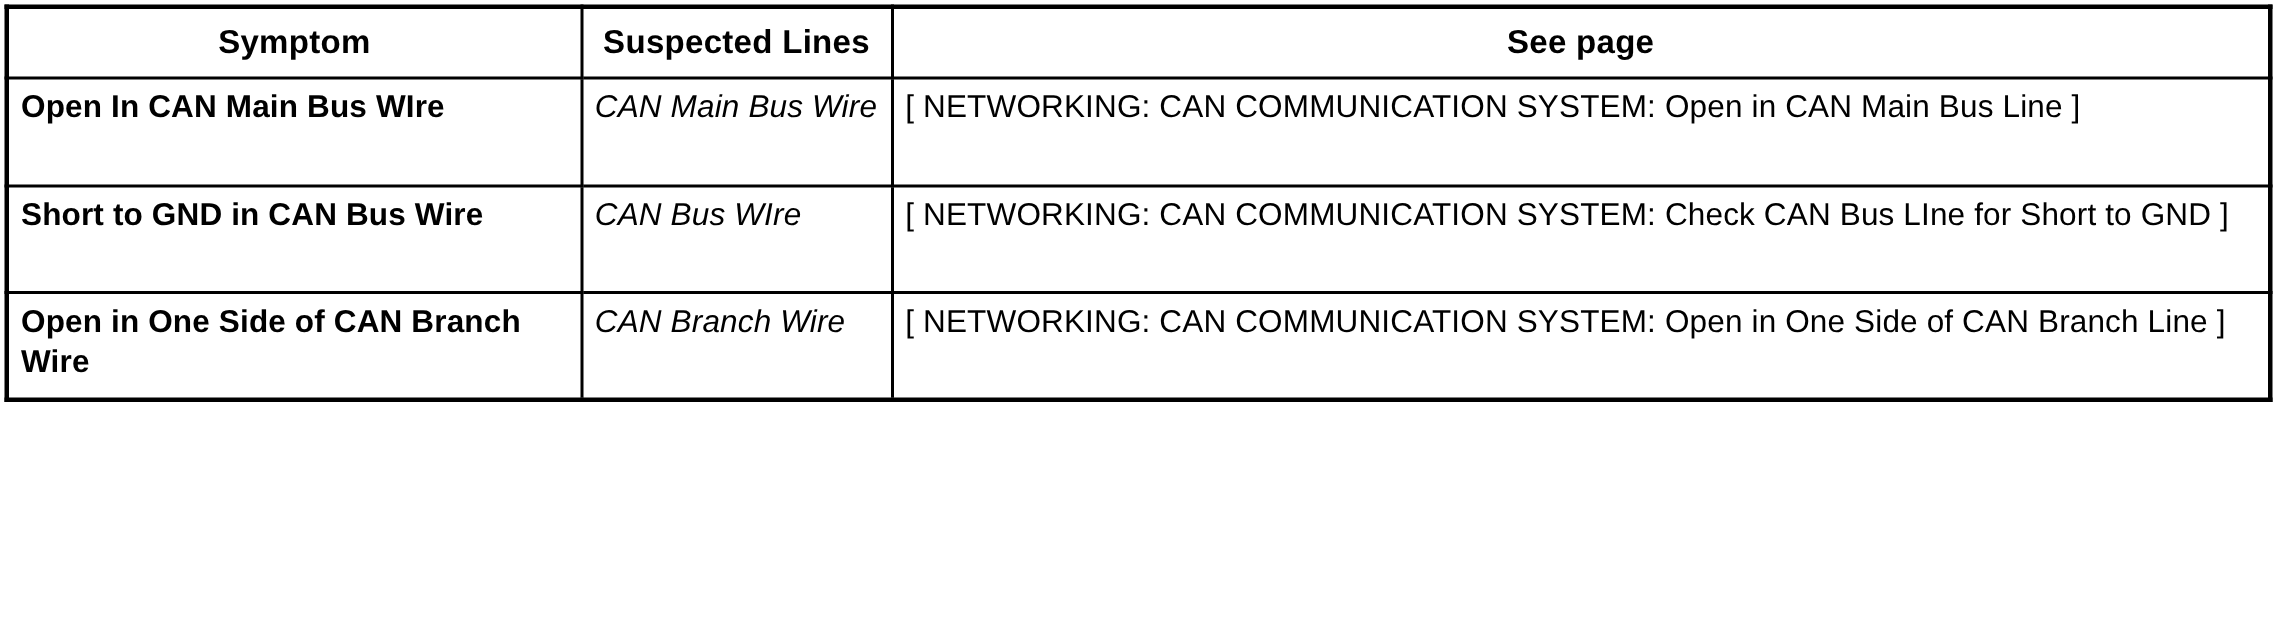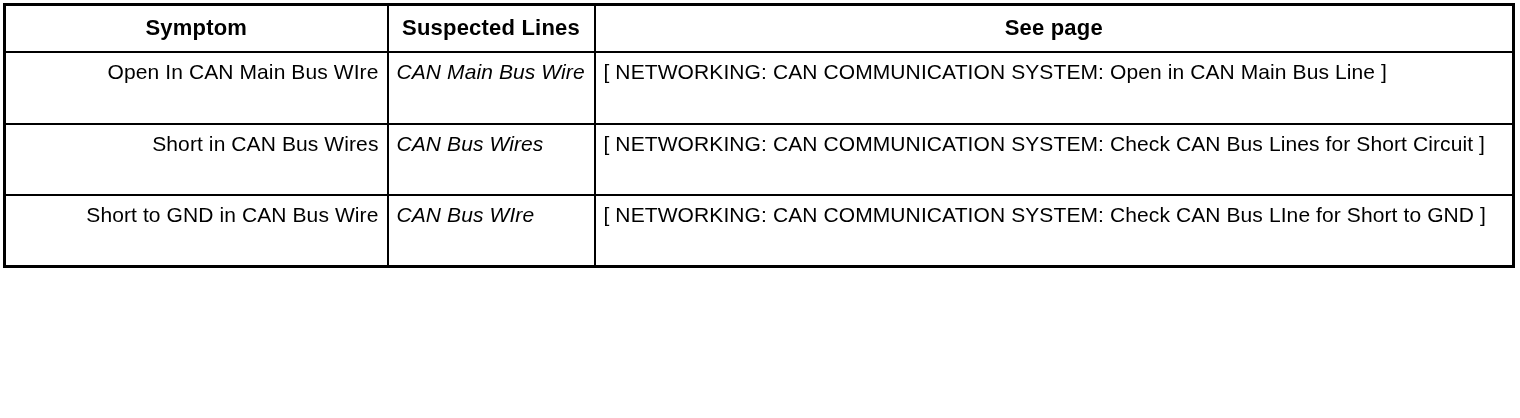--- a/index.html
+++ b/index.html
@@ -43,23 +43,22 @@
   table.dtc-table thead th {
     text-align: center;
     font-weight: bold;
     font-size: 22px;
     padding-top: 8px;
     padding-bottom: 9px;
     letter-spacing: 0.2px;
     vertical-align: middle;
   }
   td.symptom {
-    font-weight: normal;
+    font-weight: bold;
     letter-spacing: 0.1px;
-    text-align: right;
   }
   td.area {
     font-weight: normal;
     letter-spacing: 0.1px;
     font-style: italic;
   }
   td.page {
     font-weight: normal;
     letter-spacing: 0.1px;
   }
@@ -83,24 +82,24 @@
         <th>See page</th>
       </tr>
     </thead>
     <tbody>
       <tr>
         <td class="symptom">Open In CAN Main Bus WIre</td>
         <td class="area">CAN Main Bus Wire</td>
         <td class="page">[ NETWORKING: CAN COMMUNICATION SYSTEM: Open in CAN Main Bus Line ]</td>
       </tr>
       <tr>
-        <td class="symptom">Short in CAN Bus Wires</td>
-        <td class="area">CAN Bus Wires</td>
-        <td class="page">[ NETWORKING: CAN COMMUNICATION SYSTEM: Check CAN Bus Lines for Short Circuit ]</td>
-      </tr>
-      <tr>
         <td class="symptom">Short to GND in CAN Bus Wire</td>
         <td class="area">CAN Bus WIre</td>
         <td class="page">[ NETWORKING: CAN COMMUNICATION SYSTEM: Check CAN Bus LIne for Short to GND ]</td>
+      </tr>
+      <tr>
+        <td class="symptom">Open in One Side of CAN Branch Wire</td>
+        <td class="area">CAN Branch Wire</td>
+        <td class="page">[ NETWORKING: CAN COMMUNICATION SYSTEM: Open in One Side of CAN Branch Line ]</td>
       </tr>
     </tbody>
   </table>
 </div>
 
 </body></html>

